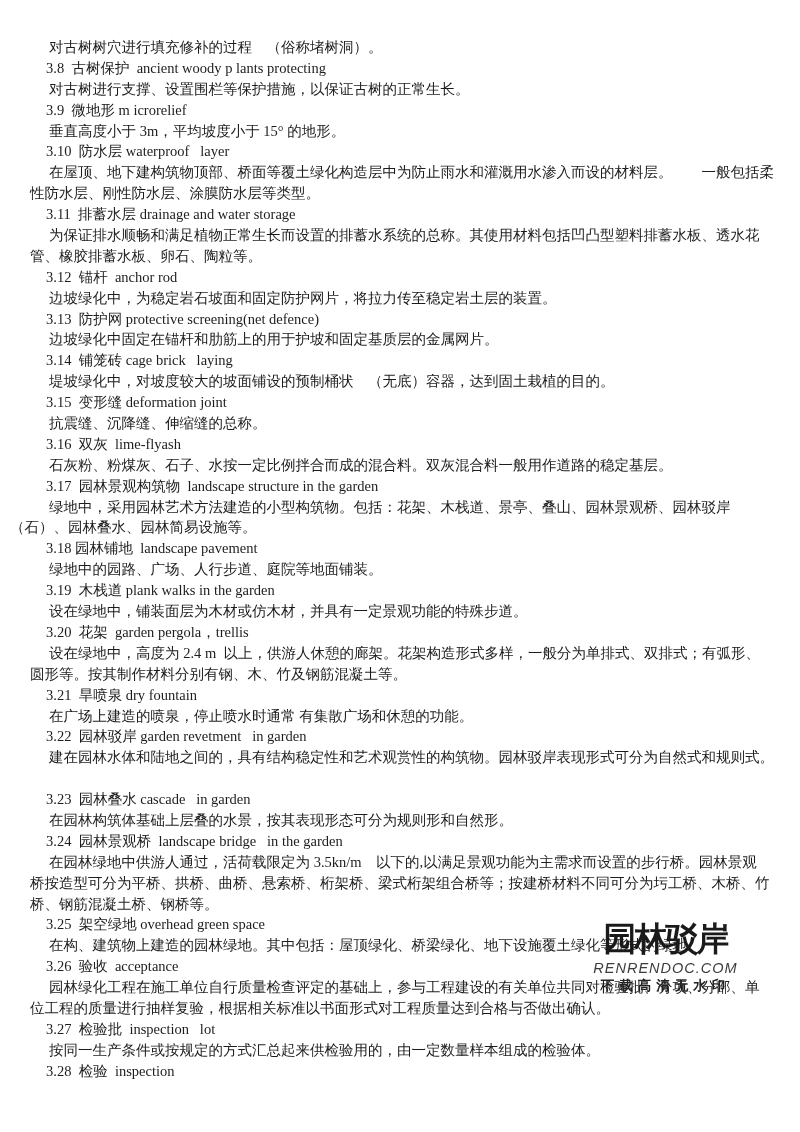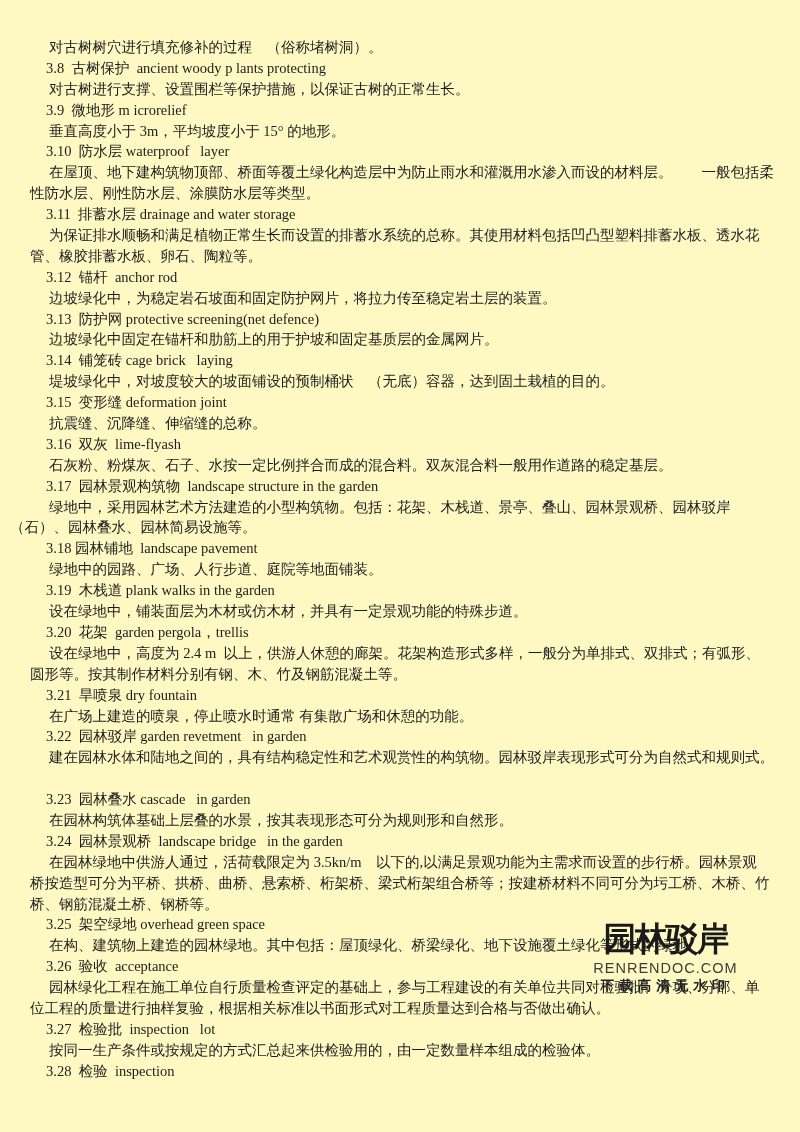--- a/index.html
+++ b/index.html
@@ -1,20 +1,20 @@
 <!DOCTYPE html>
 <html><head>
 <meta charset="utf-8">
 <style>
   html,body{margin:0;padding:0;background:#e8e8e8;}
   .page{
     position:relative;
     width:800px;height:1132px;
     margin:0 auto;
-    background:#fef9c3;
+    background:#ffffff;
     overflow:hidden;
     font-family:"Liberation Serif","DejaVu Serif",serif;
     color:#1c1c1c;
   }
   .doc{
     padding-top:37px;
     font-size:14.5px;
     line-height:20.9px;
     white-space:pre;
   }
@@ -39,20 +39,21 @@
     line-height:38px;
     white-space:nowrap;
   }
   .wm-domain{
     font-family:"Liberation Sans","DejaVu Sans",sans-serif;
     font-size:14.5px;
     letter-spacing:1px;
     line-height:16px;
     margin-top:2px;
     white-space:nowrap;
+    font-style:italic;
   }
   .wm-tagline{
     font-family:"DejaVu Sans","Liberation Sans",sans-serif;
     font-size:13.5px;
     font-weight:bold;
     letter-spacing:5px;
     line-height:17px;
     margin-top:1px;
     white-space:nowrap;
   }

